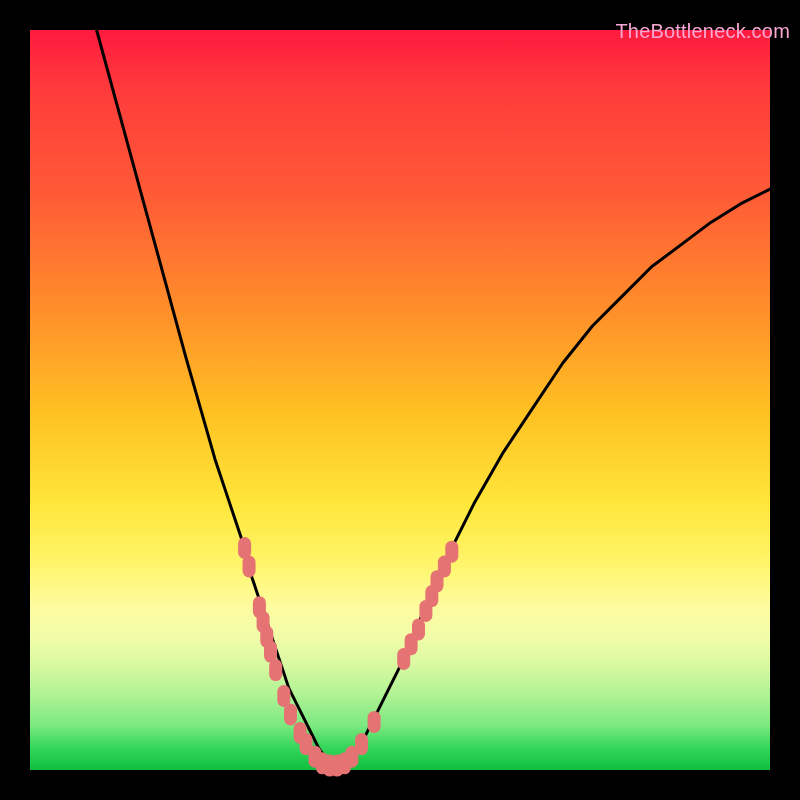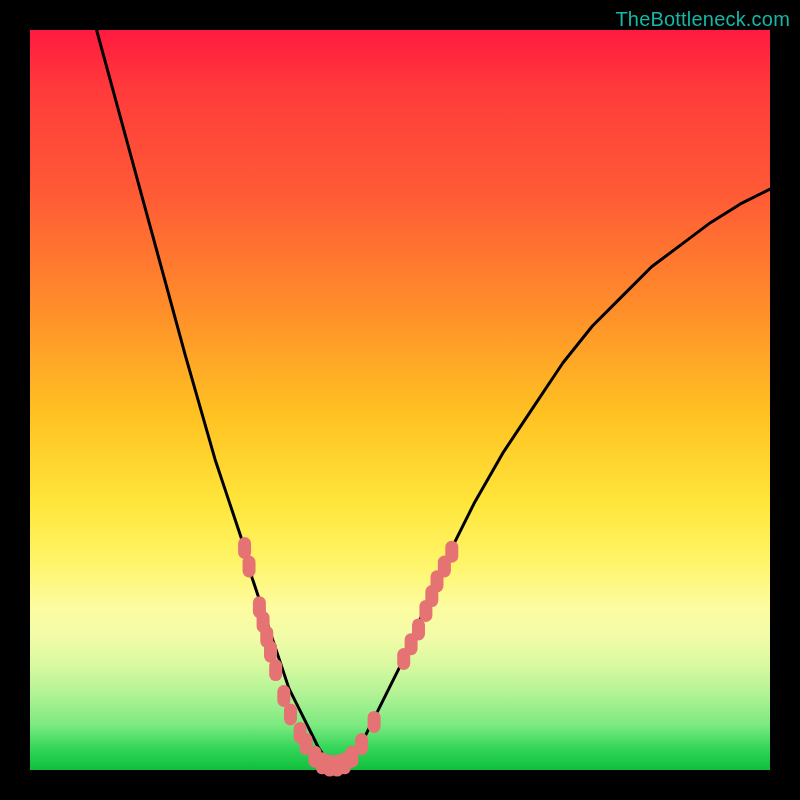--- a/index.html
+++ b/index.html
@@ -38,23 +38,23 @@
       #f2fca8 82%,
       #d7f9a0 86%,
       #aef294 90%,
       #7be97f 94%,
       #34d65a 97%,
       #0fbf3e 100%
     );
   }
   .watermark {
     position: absolute;
-    top: 8px;
+    top: 20px;
     right: 10px;
-    color: #14b8a6;
+    color: #f9a8d4;
     font-size: 20px;
     letter-spacing: 0.2px;
     user-select: none;
     text-align: right;
   }
   svg.overlay {
     position: absolute;
     left: 30px;
     top: 30px;
     width: 740px;

